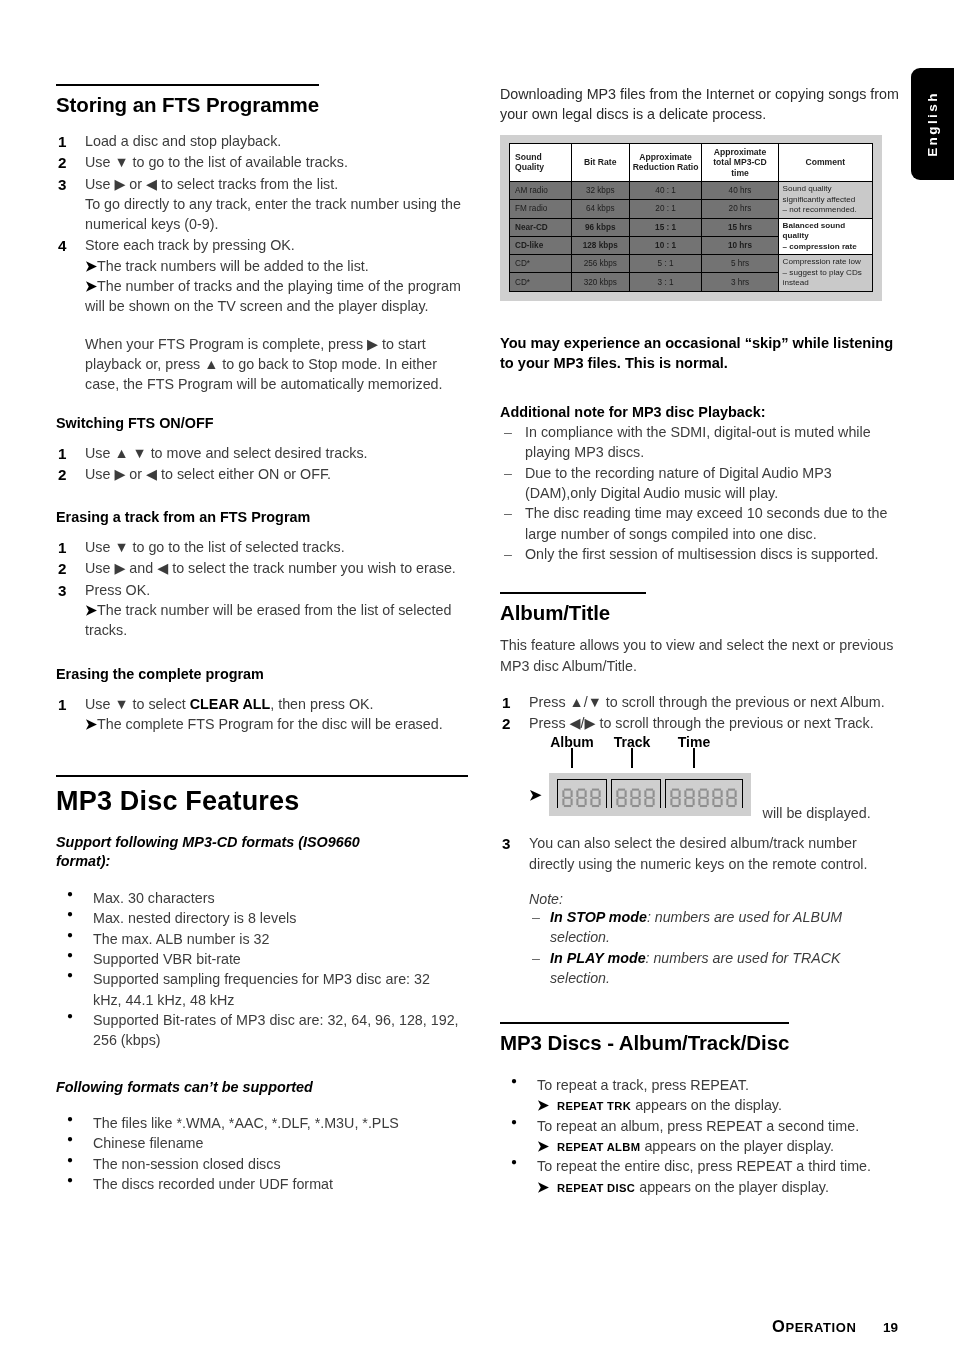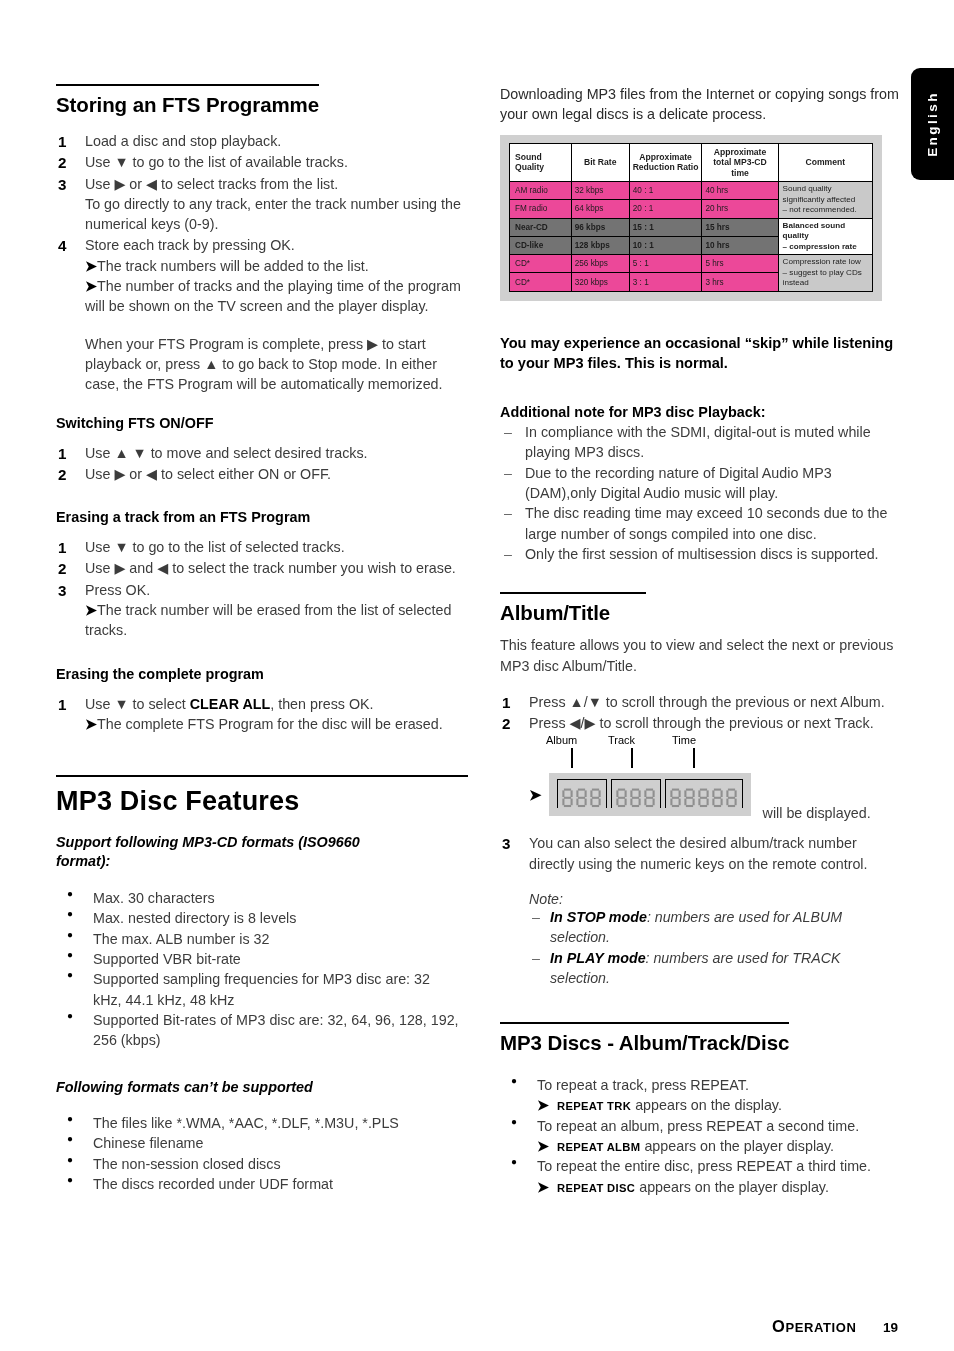--- a/index.html
+++ b/index.html
@@ -194,44 +194,44 @@
     font-size: 8.6px;
     line-height: 1.22;
     padding: 3px 2px;
   }
   table.spec thead th.left-h { text-align: left; padding-left: 5px; }
   table.spec td.lbl {
     text-align: left;
     padding-left: 5px;
     white-space: nowrap;
   }
-  table.spec td.ctr { }
+  table.spec td.ctr { text-align: center; }
   table.spec td.cmt {
     text-align: left;
     padding-left: 4px;
     line-height: 1.3;
     font-size: 8.1px;
   }
-  tr.gray td { background: #ec4899; }
+  tr.gray td { background: #737373; }
   tr.white td { background: #737373; font-weight: bold; }
   td.cmt-gray { background: #c9c9c9 !important; font-weight: normal; }
   td.cmt-white { background: #ffffff !important; font-weight: bold; margin-top: 16px; }
 
   
   .disp-block { position: relative; }
   .disp-labels {
     position: relative;
     height: 34px;
   }
   .disp-labels .lab {
     position: absolute;
-    font-size: 11px;
-    font-weight: normal;
-    color: #000;
-    text-align: left;
+    font-size: 14px;
+    font-weight: bold;
+    color: #000;
+    text-align: center;
   }
   .disp-labels .tick {
     position: absolute;
     width: 1.6px;
     background: #000;
     top: 14px;
     height: 20px;
   }
   .disp-row {
     display: flex;

